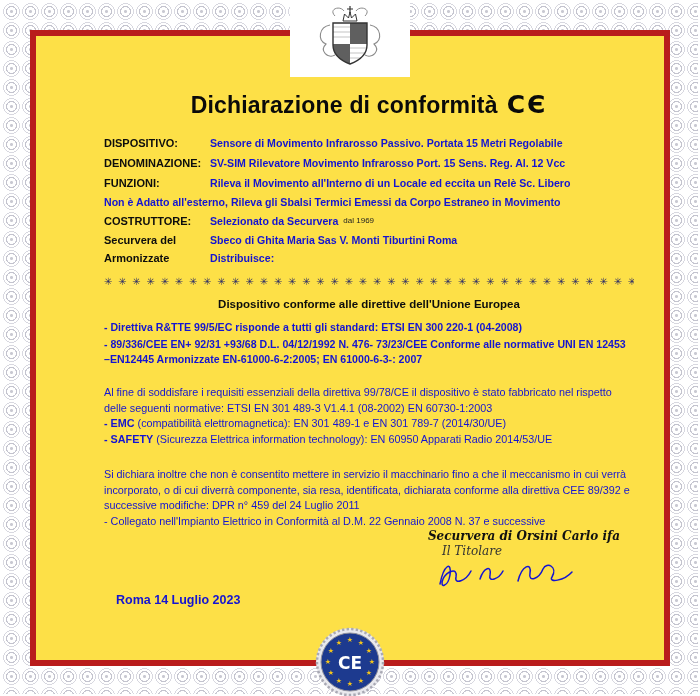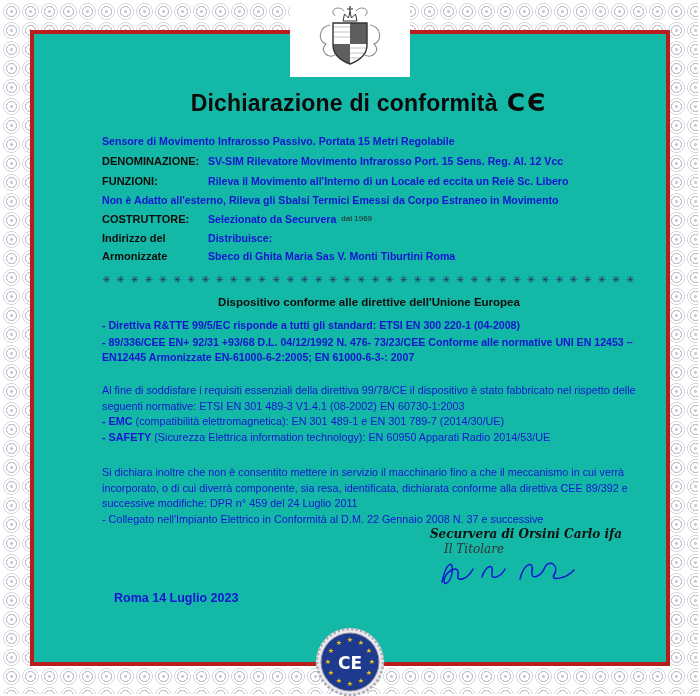--- a/index.html
+++ b/index.html
@@ -20,22 +20,22 @@
     position:absolute;inset:2px;
     background-color:#fff;
     background-image:
       radial-gradient(circle at 9.5px 9.5px, #c9c9d2 0 1.3px, transparent 1.6px),
       radial-gradient(circle at 9.5px 9.5px, transparent 0 4.4px, #c3c3ce 4.5px 5.4px, transparent 5.6px),
       radial-gradient(circle at 9.5px 9.5px, transparent 0 7.4px, #d8d8e0 7.5px 8.3px, transparent 8.5px);
     background-size:19px 19px;
   }
   .panel{
     position:absolute;inset:30px;
-    background:#14b8a6;
-    border:4px solid #b91c1c;
+    background:#fde047;
+    border:6px solid #b91c1c;
   }
   .content{
     position:absolute;inset:0;
     padding:54px 30px 0 68px;
   }
   
   .crest{
     position:absolute;top:3px;left:50%;transform:translateX(-50%);
     background:#fff;padding:0 12px;z-index:5;line-height:0;
   }
@@ -115,44 +115,45 @@
 
 <div class="panel">
   <div class="content">
 
     <div class="title-row">
       <span class="title">Dichiarazione di conformità</span><span class="ce-mark">CЄ</span>
     </div>
 
     <div class="fields">
       <div class="frow">
+        <span class="flabel">DISPOSITIVO:</span>
         <span class="fvalue">Sensore di Movimento Infrarosso Passivo. Portata 15 Metri Regolabile</span>
       </div>
       <div class="frow">
         <span class="flabel">DENOMINAZIONE:</span>
         <span class="fvalue">SV-SIM Rilevatore Movimento Infrarosso Port. 15 Sens. Reg. Al. 12 Vcc</span>
       </div>
       <div class="frow">
         <span class="flabel">FUNZIONI:</span>
         <span class="fvalue">Rileva il Movimento all'Interno di un Locale ed eccita un Relè Sc. Libero</span>
       </div>
       <div class="fvalue-full">Non è Adatto all'esterno, Rileva gli Sbalsi Termici Emessi da Corpo Estraneo in Movimento</div>
       <div class="frow">
         <span class="flabel">COSTRUTTORE:</span>
         <span class="fvalue">Selezionato da Securvera</span>
         <span class="suffix">dal 1969</span>
       </div>
       <div class="frow">
         <span class="flabel2">
-          <div>Indirizzo del</div>
+          <div>Securvera del</div>
           <div>Armonizzate</div>
         </span>
         <span class="dist-col fvalue">
+          <div>Sbeco di Ghita Maria Sas V. Monti Tiburtini Roma</div>
           <div>Distribuisce:</div>
-          <div>Sbeco di Ghita Maria Sas V. Monti Tiburtini Roma</div>
         </span>
       </div>
     </div>
 
     <div class="stars">✳ ✳ ✳ ✳ ✳ ✳ ✳ ✳ ✳ ✳ ✳ ✳ ✳ ✳ ✳ ✳ ✳ ✳ ✳ ✳ ✳ ✳ ✳ ✳ ✳ ✳ ✳ ✳ ✳ ✳ ✳ ✳ ✳ ✳ ✳ ✳ ✳ ✳</div>
 
     <div class="sec-heading">Dispositivo conforme alle direttive dell'Unione Europea</div>
 
     <div class="directives">
       <p>- Direttiva R&amp;TTE 99/5/EC risponde a tutti gli standard: ETSI EN 300 220-1 (04-2008)</p>

